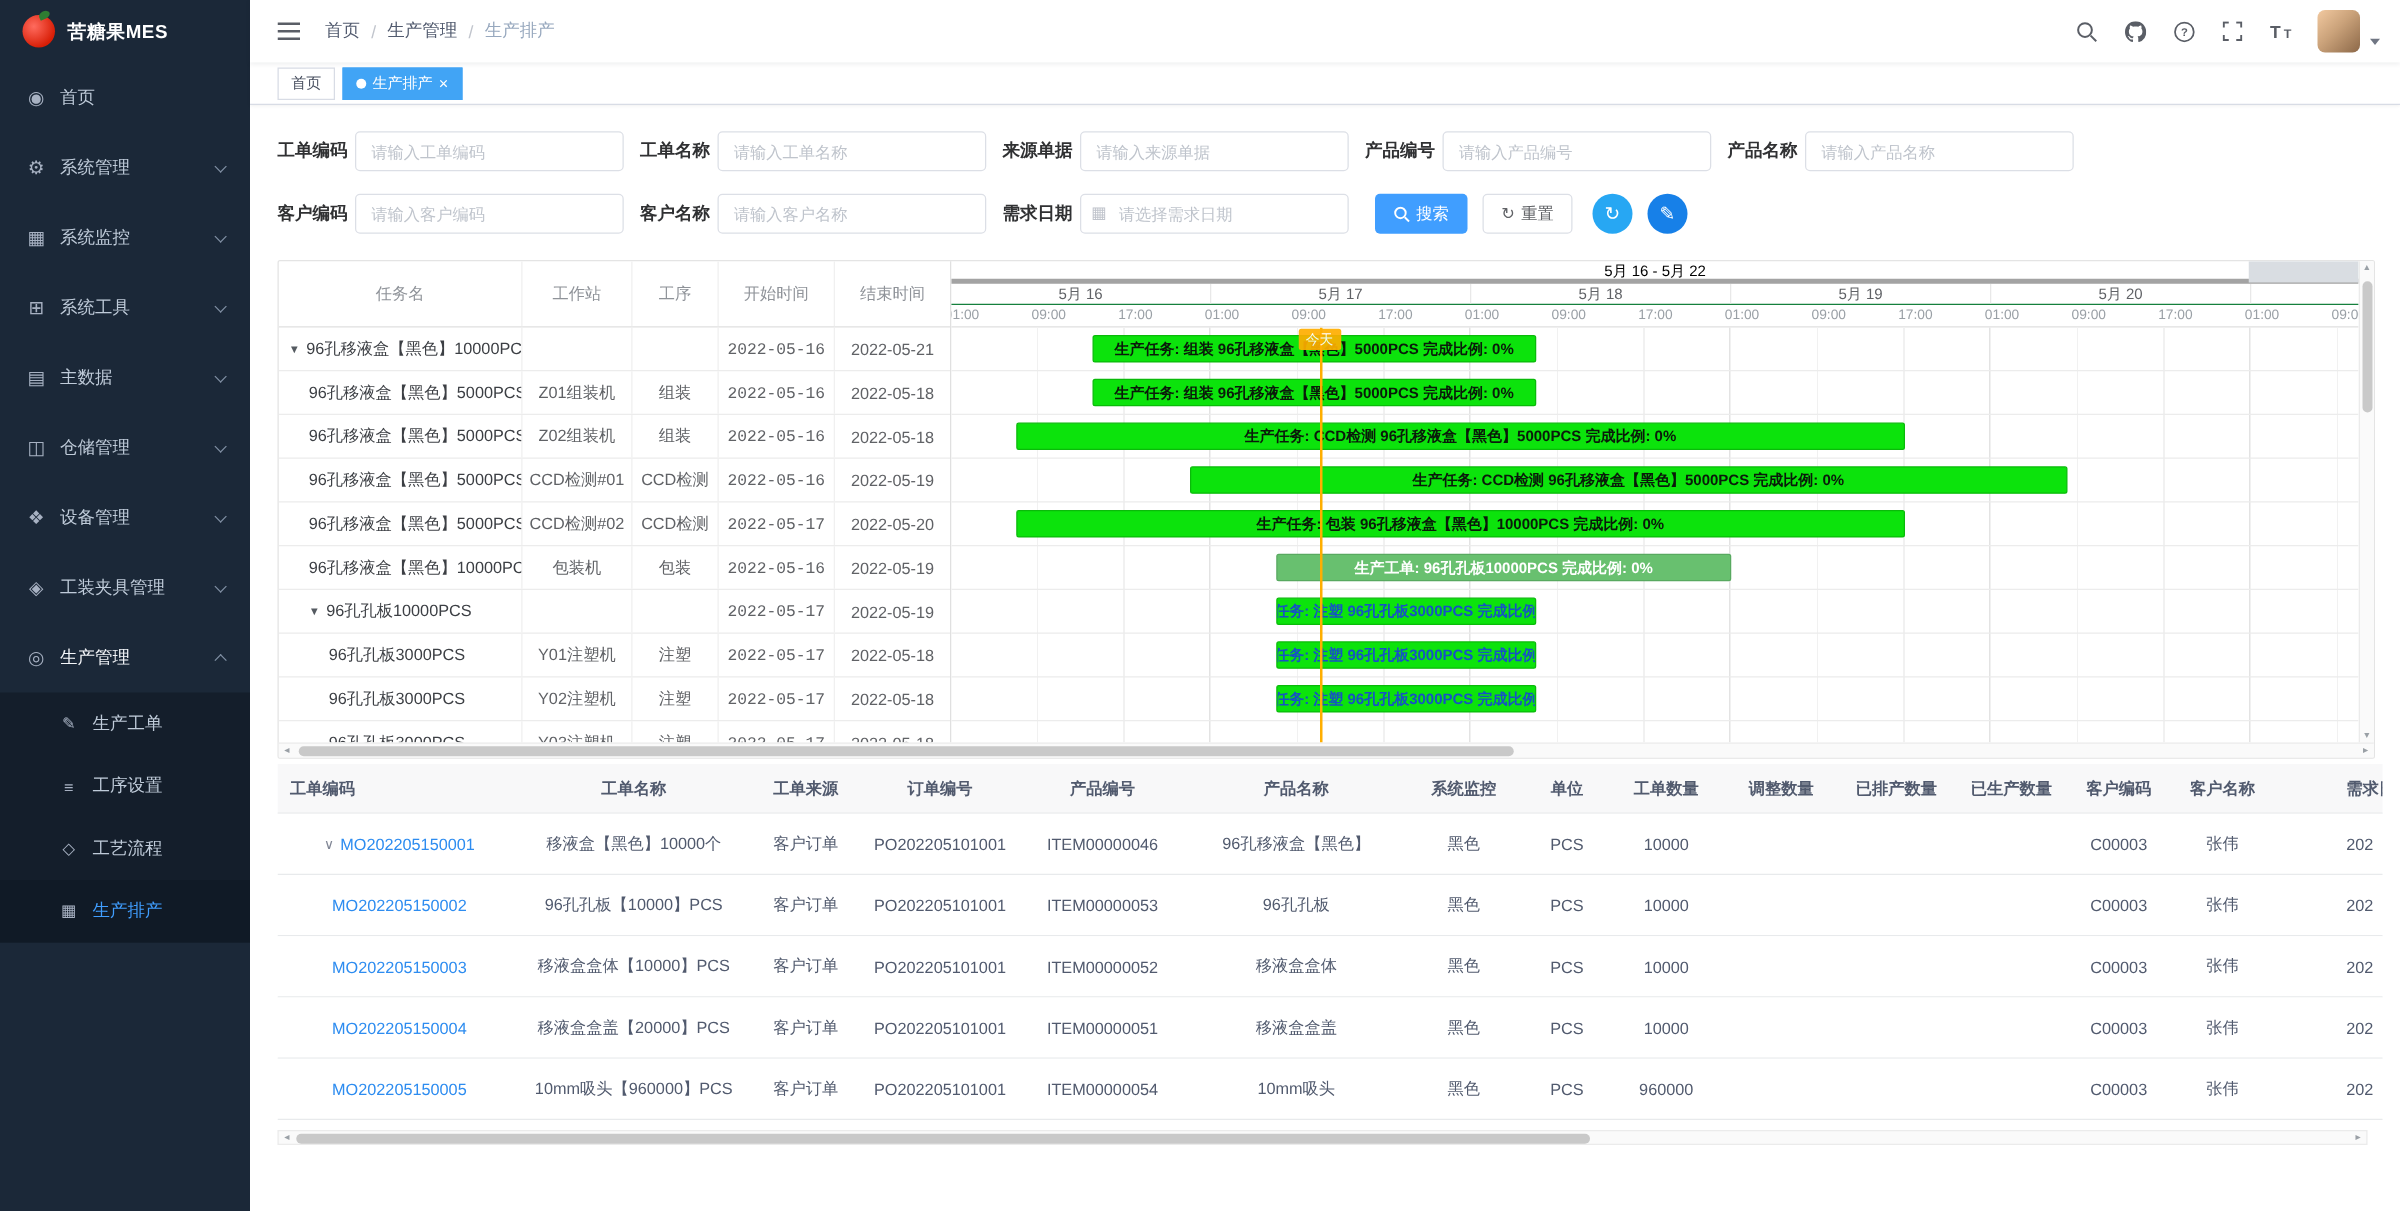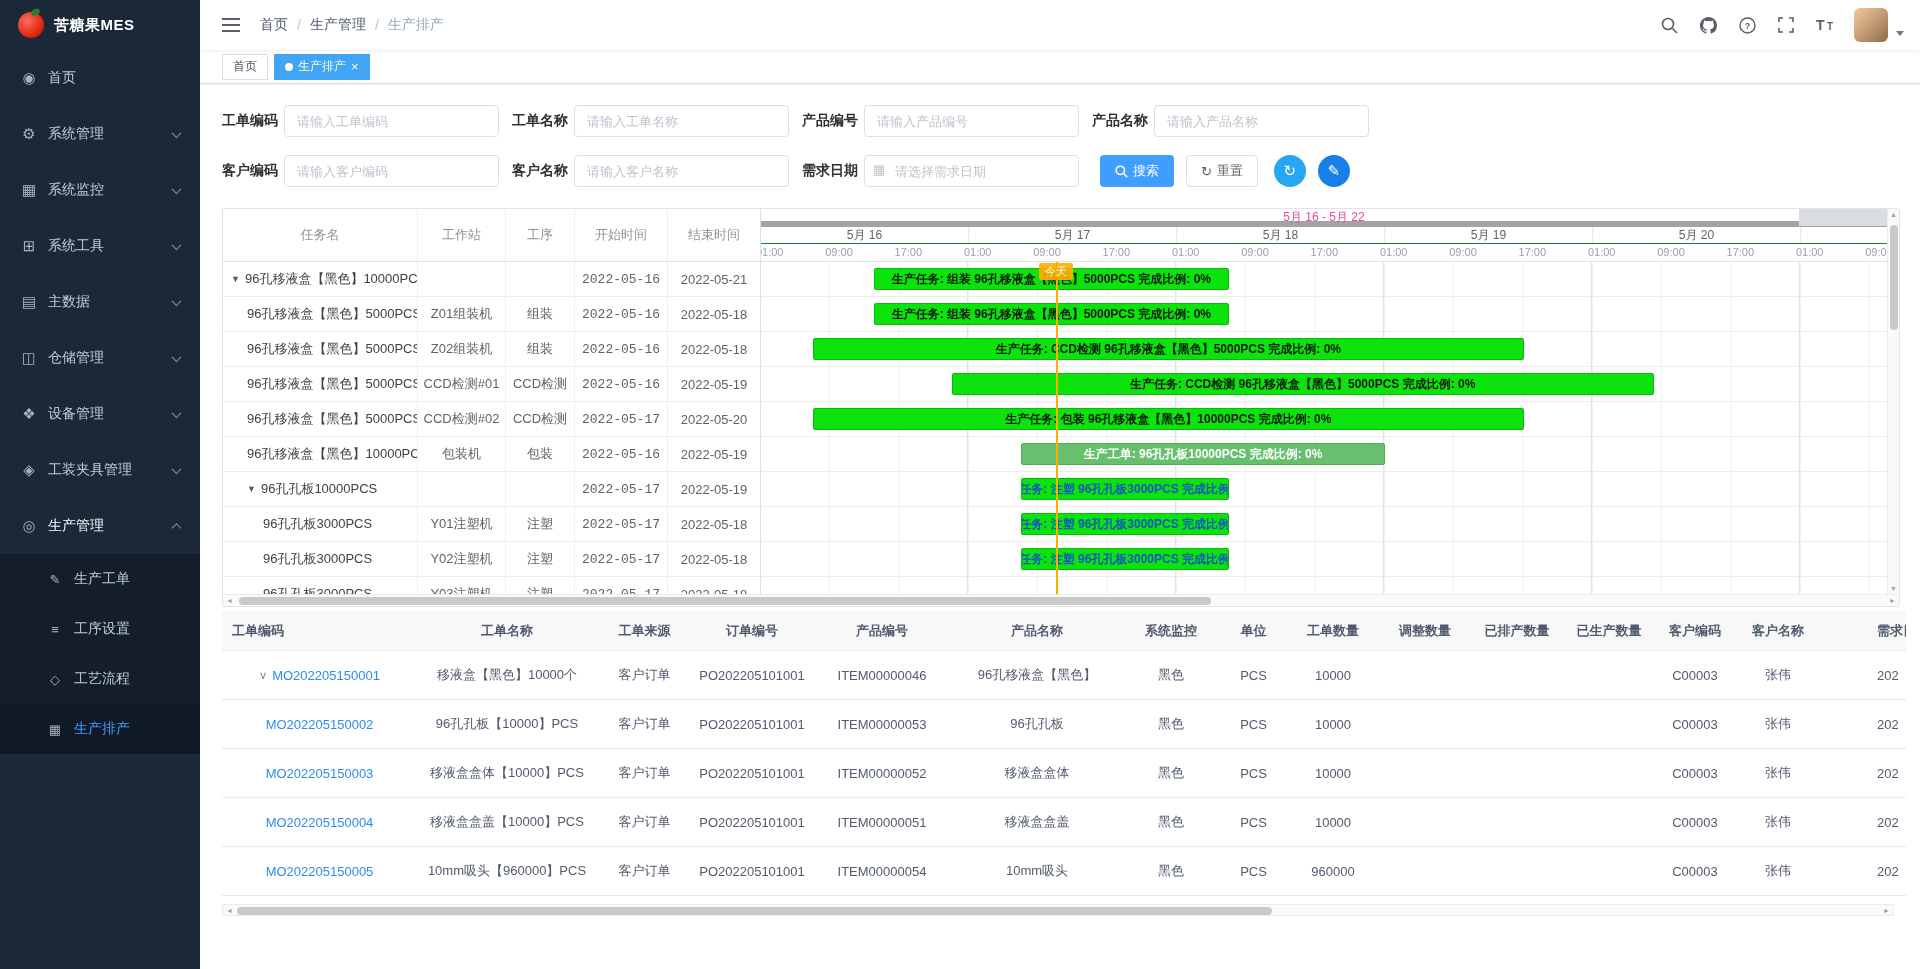--- a/index.html
+++ b/index.html
@@ -84,22 +84,22 @@
   .g-left { grid-column:1; grid-row:1/3; border-right:1px solid #e0e0e0; overflow:hidden; }
   .g-left-header { display:flex; height:53px; border-bottom:1px solid #e0e0e0; color:#8f9399; }
   .glh-cell { display:flex; align-items:center; justify-content:center; border-right:1px solid #f0f0f0;
     overflow:hidden; white-space:nowrap; flex:none; }
   .w0 { width:195px; } .w1 { width:88px; } .w2 { width:69px; } .w3 { width:93px;font-family:Liberation Mono, monospace; } .w4 { width:93px; }
   .g-row { display:flex; height:35px; border-bottom:1px solid #ececec; color:#606266; }
   .g-row .name { justify-content:flex-start; }
   .tri { color:#555b61; font-size:9px; margin-right:5px; cursor:pointer; }
   .nm { overflow:hidden; white-space:nowrap; color:#3c3f44; }
   .g-right { grid-column:2; grid-row:1/3; overflow:hidden; }
-  .g-range-row { height:18px; position:relative; border-bottom:6px solid #a3a3a3; text-align:center;
-    font-size:12px; color:#ec4899; line-height:17px; }
+  .g-range-row { height:18px; position:relative; border-bottom:4px solid #a3a3a3; text-align:center;
+    font-size:12px; color:#000000; line-height:17px; }
   .g-range-end { position:absolute; right:0; top:0; width:88px; height:17px; background:#d9dde2; }
   .g-day-row { height:17px; display:flex; border-bottom:1px solid #15803d; overflow:hidden; }
   .g-day { width:208px; min-width:208px; border-right:1px solid #e8e8e8; text-align:center;
     font-size:12px; color:#606266; line-height:16px; }
   .g-hour-row { height:18px; position:relative; overflow:hidden; border-bottom:1px solid #e0e0e0; }
   .g-hour { position:absolute; top:0; transform:translateX(-50%); font-size:11px; color:#9aa0a6; line-height:17px; }
   .g-tl-body { position:relative; height:332px; overflow:hidden;
     background-image:
       repeating-linear-gradient(to right, transparent 0px, transparent 68.33px, #f1f1f1 68.33px, #f1f1f1 69.33px),
       repeating-linear-gradient(to right, transparent 0px, transparent 206.5px, #e3e3e3 206.5px, #e3e3e3 208px); }
@@ -280,20 +280,24 @@
         <div class="filter-row">
             <div class="field">
               <div class="f-label">工单编码</div>
               <div class="f-input-wrap"><input class="f-input" placeholder="请输入工单编码" style=""></div>
             </div>
             <div class="field">
               <div class="f-label">工单名称</div>
               <div class="f-input-wrap"><input class="f-input" placeholder="请输入工单名称" style=""></div>
             </div>
             <div class="field">
+              <div class="f-label">来源单据</div>
+              <div class="f-input-wrap"><input class="f-input" placeholder="请输入来源单据" style=""></div>
+            </div>
+            <div class="field">
               <div class="f-label">产品编号</div>
               <div class="f-input-wrap"><input class="f-input" placeholder="请输入产品编号" style=""></div>
             </div>
             <div class="field">
               <div class="f-label">产品名称</div>
               <div class="f-input-wrap"><input class="f-input" placeholder="请输入产品名称" style=""></div>
             </div>
           </div>
         <div class="filter-row second">
           <div class="filter-fields">
@@ -602,21 +606,21 @@
               <div class="o-cell c10" style="width: 92px;"></div>
               <div class="o-cell c11" style="width: 92px;"></div>
               <div class="o-cell c12" style="width: 80px;">C00003</div>
               <div class="o-cell c13" style="width: 86px;">张伟</div>
               <div class="o-cell c14" style="width: 160px;">202</div>
             </div>
             <div class="o-row">
               <div class="o-cell c0" style="width: 195px; align-items: center;">
                 <div class="mo-link">MO202205150004</div>
               </div>
-              <div class="o-cell c1" style="width: 180px;">移液盒盒盖【10000】PCS</div>
+              <div class="o-cell c1" style="width: 180px;">移液盒盒盖【20000】PCS</div>
               <div class="o-cell c2" style="width: 95px;">客户订单</div>
               <div class="o-cell c3" style="width: 120px;">PO202205101001</div>
               <div class="o-cell c4" style="width: 140px;">ITEM00000051</div>
               <div class="o-cell c5" style="width: 170px;">移液盒盒盖</div>
               <div class="o-cell c6" style="width: 98px;">黑色</div>
               <div class="o-cell c7" style="width: 67px;">PCS</div>
               <div class="o-cell c8" style="width: 92px;">10000</div>
               <div class="o-cell c9" style="width: 92px;"></div>
               <div class="o-cell c10" style="width: 92px;"></div>
               <div class="o-cell c11" style="width: 92px;"></div>

